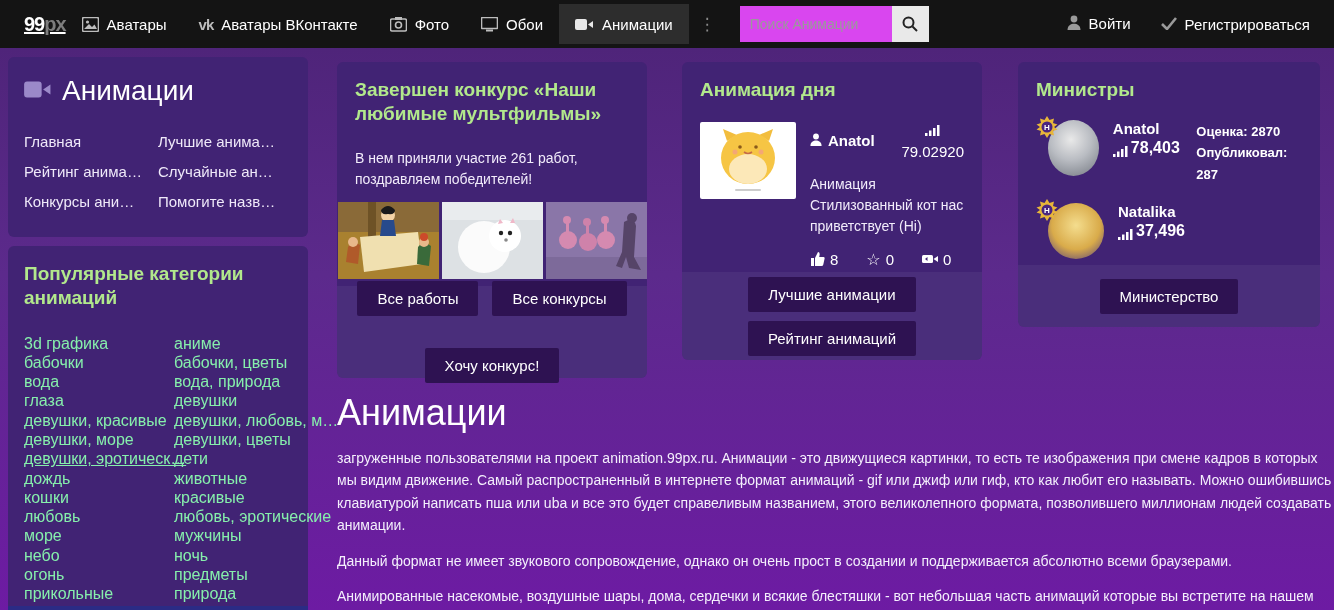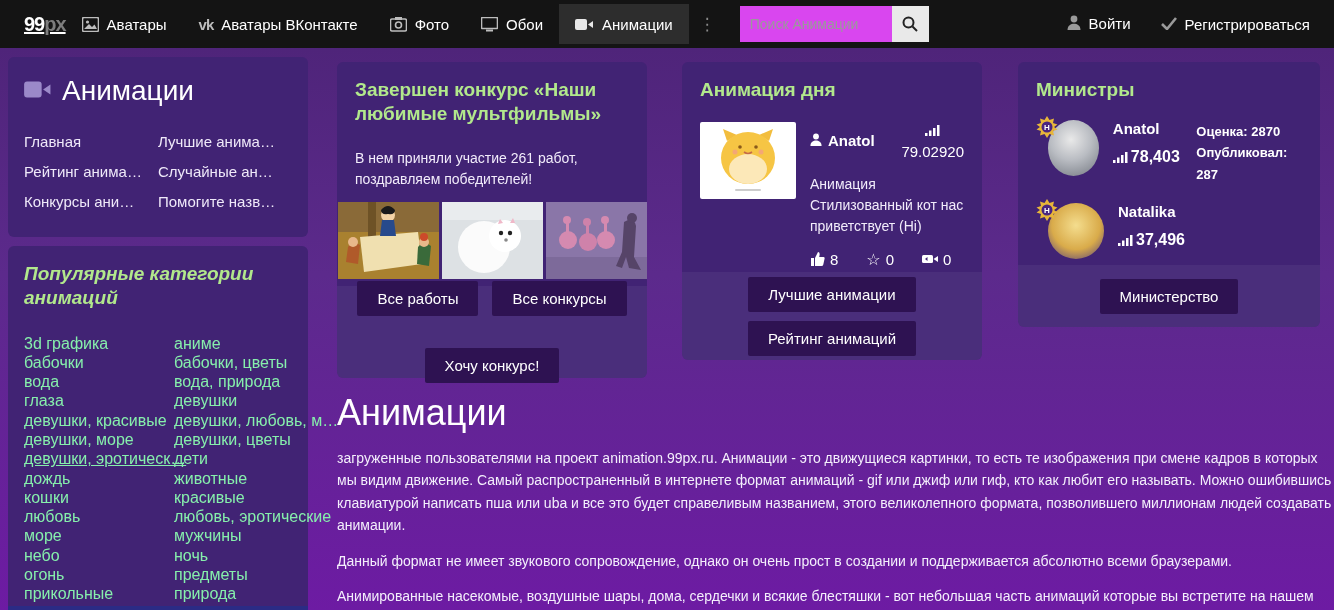--- a/index.html
+++ b/index.html
@@ -74,21 +74,21 @@
   
   .ministers { left:1018px; top:62px; width:302px; height:265px; padding:16px 18px; }
   .member { display:flex; align-items:flex-start; margin-top:18px; position:relative; }
   .member:first-of-type { margin-top:20px; }
   .avatar { width:56px; height:56px; border-radius:50%; margin-left:12px; }
   .avatar.anatol { background:radial-gradient(circle at 45% 35%,#e9e9e9 0%,#b9bcc2 45%,#70757e 100%); }
   .avatar.natalika { background:radial-gradient(circle at 50% 40%,#f4dd8e 0%,#d9ab4a 55%,#4a3580 100%); }
   .badge { position:absolute; left:0; top:-4px; }
   .member-mid { margin-left:14px; width:92px; }
   .member-name { font-size:15px; font-weight:bold; }
-  .member-rating { display:flex; align-items:center; gap:3px; font-size:16px; font-weight:bold; margin-top:11px; }
+  .member-rating { display:flex; align-items:flex-end; gap:3px; font-size:16px; font-weight:bold; margin-top:2px; }
   .member-stats { font-size:13px; font-weight:bold; line-height:1.65; margin-top:1px; }
   .ministers .panel-footer { height:62px; }
   
   .about { position:absolute; left:337px; top:392px; width:996px; }
   .about h1 { font-size:36px; font-weight:normal; color:#fff; }
   .about p { font-size:14px; line-height:1.6; margin-top:13px; color:#f4effc; }
 </style>
 </head>
 <body>
 
@@ -183,21 +183,21 @@
     <a>Главная</a>
     <a>Лучшие анима…</a>
     <a>Рейтинг анима…</a>
     <a>Случайные ан…</a>
     <a>Конкурсы ани…</a>
     <a>Помогите назв…</a>
   </div>
 </div>
 
 <div class="panel sb2">
-  <div class="green-title" style="width:230px;font-style:italic;">Популярные категории анимаций</div>
+  <div class="green-title" style="width:230px;">Популярные категории анимаций</div>
   <div class="cats">
     <div>
       <a>3d графика</a>
       <a>бабочки</a>
       <a>вода</a>
       <a>глаза</a>
       <a>девушки, красивые</a>
       <a>девушки, море</a>
       <a class="u">девушки, эротическ…</a>
       <a>дождь</a>

